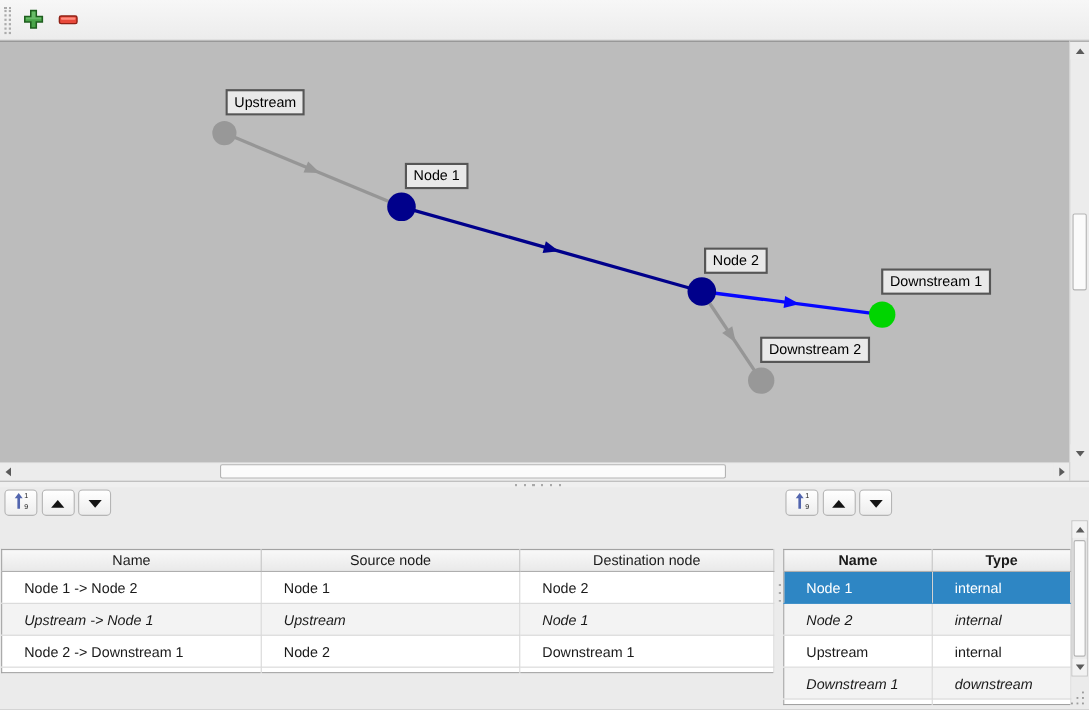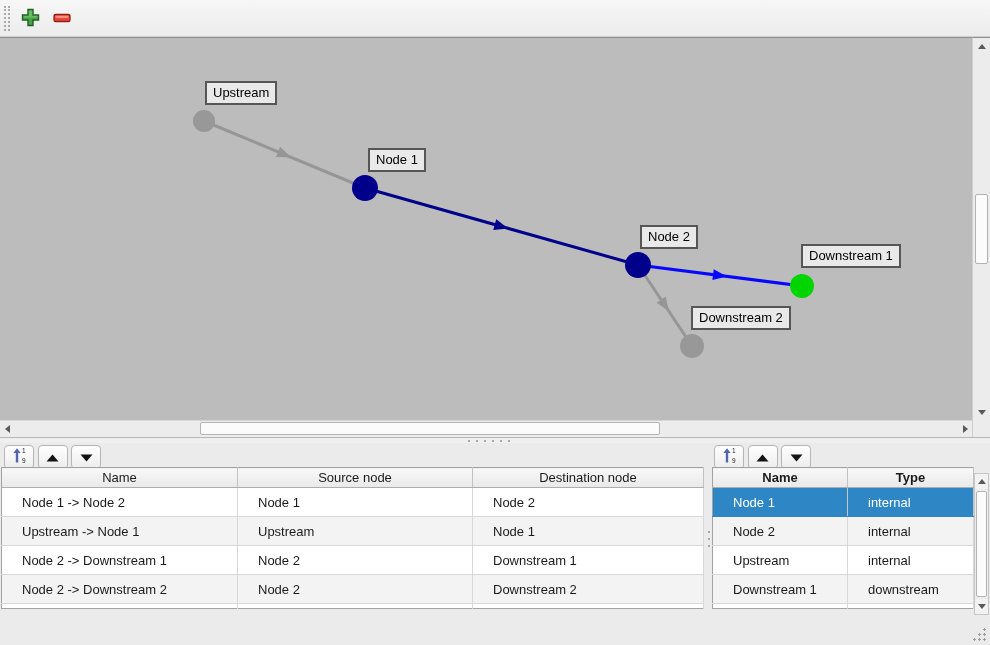--- a/index.html
+++ b/index.html
@@ -45,32 +45,32 @@
     background:repeating-linear-gradient(90deg,#a9a9a9 0 2px,transparent 2px 8px); }
   .v-splitter-dots { position:absolute; left:708px; top:527px; width:2px; height:20px;
     background:repeating-linear-gradient(0deg,#a9a9a9 0 2px,transparent 2px 7px); }
 
   
   .panel-btn { position:absolute; top:445px; width:30px; height:24px; border:1px solid #b5b5b5;
     border-radius:4px; background:linear-gradient(#ffffff,#ededed); display:flex;
     align-items:center; justify-content:center; cursor:pointer; }
 
   
-  .tbl-wrap { position:absolute; top:467px; }
+  .tbl-wrap { position:absolute; top:499px; }
   .tbl-wrap.left { left:1px; width:702px; }
   .tbl-wrap.right { left:712px; width:261px; }
   table { border-collapse:collapse; table-layout:fixed; width:100%;
     border:1px solid #a2a2a2; background:#fff; }
   th { height:20px; font-size:13px; font-weight:normal; text-align:center;
     background:linear-gradient(#f8f8f8,#e9e9e9); border-right:1px solid #c2c2c2;
     border-bottom:1px solid #aeaeae; overflow:hidden; }
   .tbl-wrap.right th { font-weight:bold; }
   td { height:29px; font-size:13px; padding-left:20px; border-right:1px solid #d8d8d8;
     border-bottom:1px solid #d8d8d8; overflow:hidden; white-space:nowrap; }
-  tr.alt td { background:#f3f3f3; }
+  tr.alt td { background:#f3f3f3;font-style:italic; }
   tr.selected td { background:#2e86c4; color:#fff; border-right:1px solid rgba(0,0,0,.22);
     border-bottom:1px solid #2e86c4; }
   tr.stub td { height:5px; border-bottom:none; background:#fff; }
 
   
   .tbl-vsb { position:absolute; left:974px; top:473px; width:15px; height:142px;
     background:#ececec; border:1px solid #c6c6c6; }
   .tbl-vsb .sb-btn { width:13px; height:15px; left:0; background:#f2f2f2; }
 
   .resize-grip { position:absolute; right:4px; bottom:4px; width:15px; height:15px;
@@ -200,25 +200,20 @@
         <tr class="alt">
           <td>Upstream -&gt; Node 1</td>
           <td>Upstream</td>
           <td>Node 1</td>
         </tr>
         <tr class="">
           <td>Node 2 -&gt; Downstream 1</td>
           <td>Node 2</td>
           <td>Downstream 1</td>
         </tr>
-        <tr class="alt">
-          <td>Node 2 -&gt; Downstream 2</td>
-          <td>Node 2</td>
-          <td>Downstream 2</td>
-        </tr>
         <tr class="stub">
           <td></td>
           <td></td>
           <td></td>
         </tr>
       </tbody>
   </table>
 </div>
 
 <div class="tbl-wrap right">

